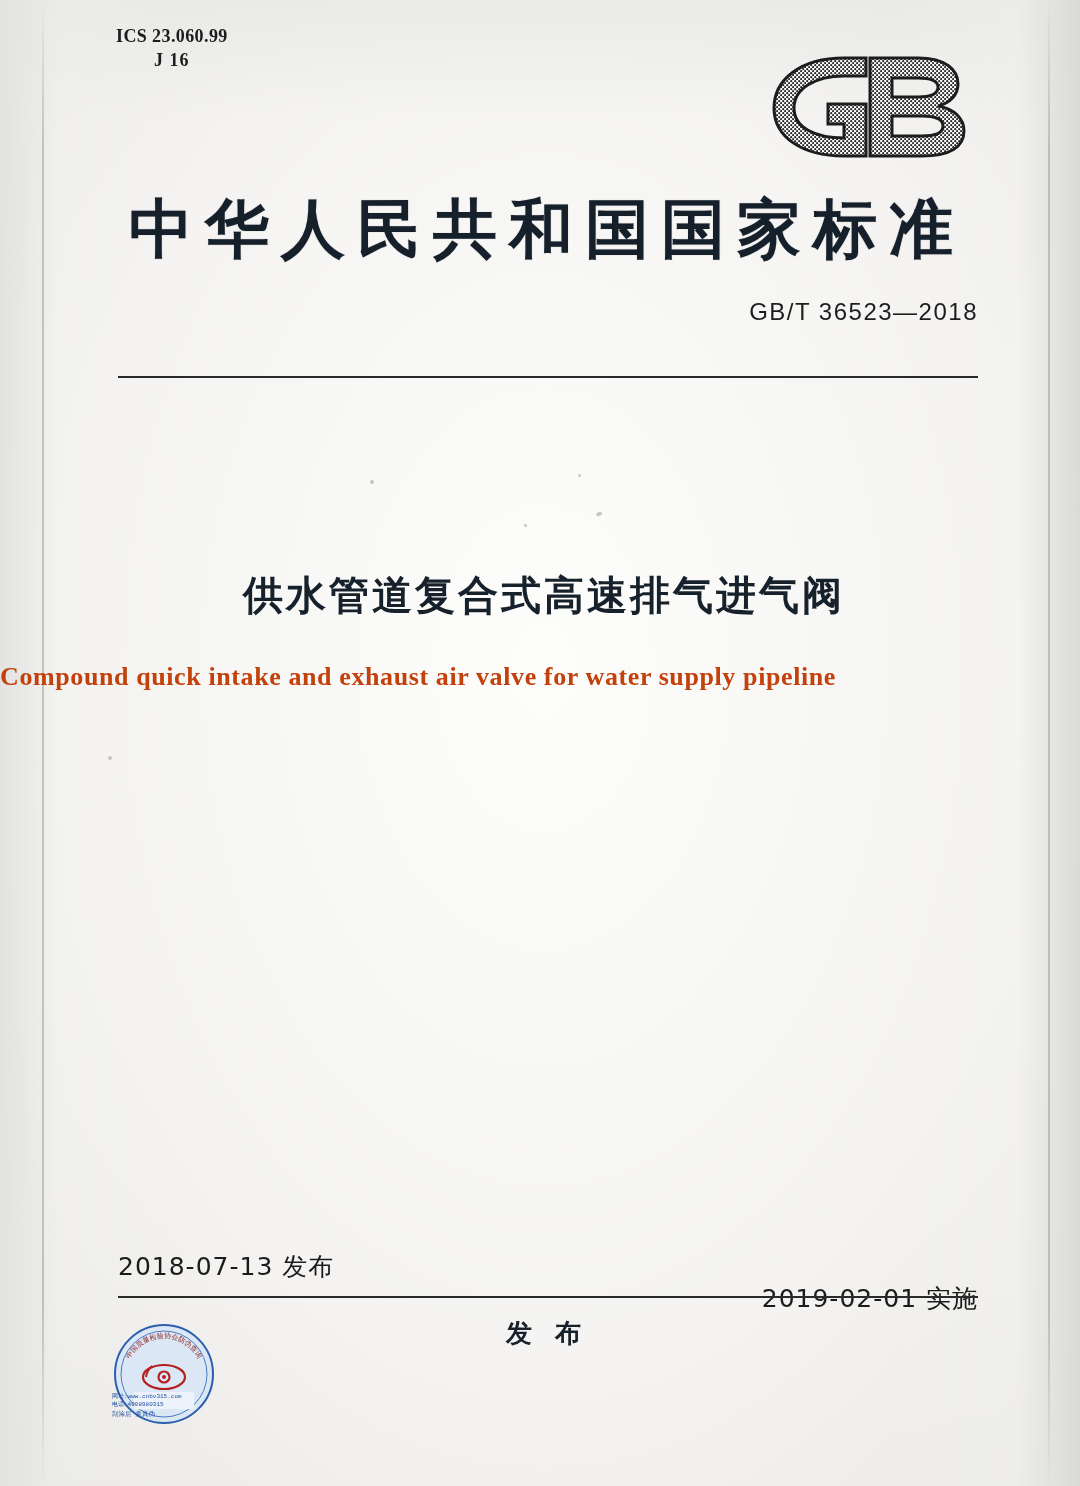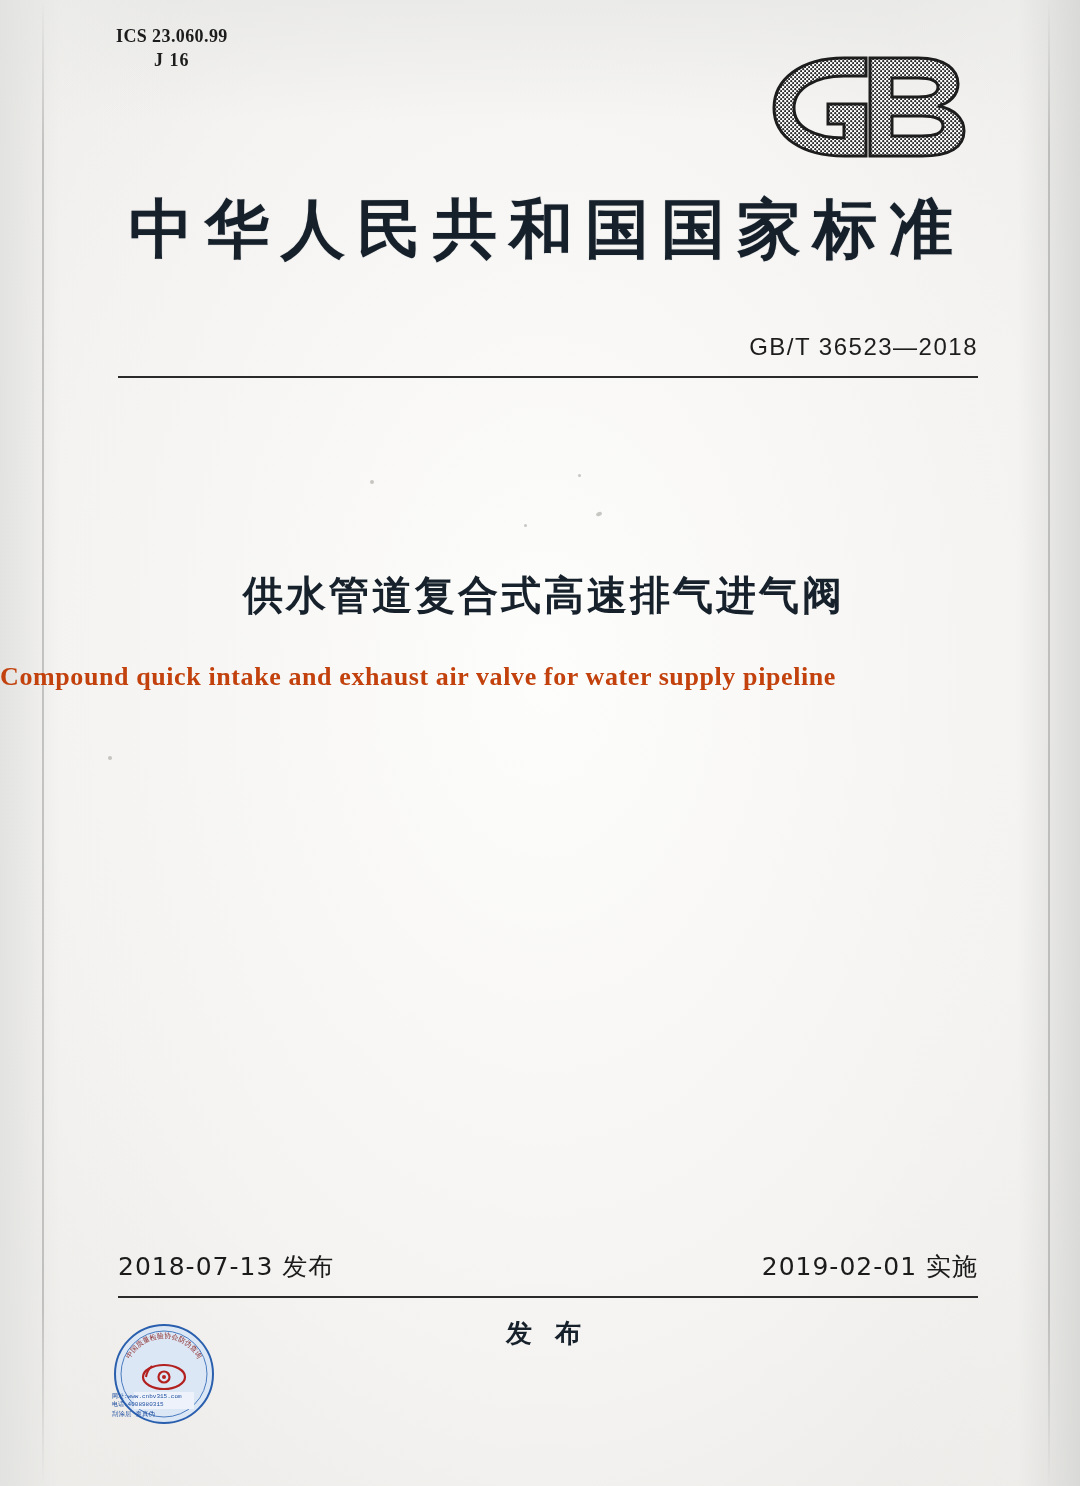--- a/index.html
+++ b/index.html
@@ -86,21 +86,20 @@
   }
 
   .std-number {
     position: absolute;
     right: 110px;
     top: 298px;
     font-family: "Liberation Sans", sans-serif;
     font-size: 24px;
     letter-spacing: 1.5px;
     color: #1d1d1d;
-    margin-top: 35px;
   }
 
   .rule {
     position: absolute;
     left: 118px;
     right: 110px;
     top: 376px;
     height: 2px;
     background: #2a2a2a;
   }
@@ -145,21 +144,21 @@
     left: 118px;
     top: 1250px;
     font-family: "DejaVu Sans", sans-serif;
     font-size: 25px;
     color: #1b1b1b;
     letter-spacing: 1px;
   }
   .date-effective {
     position: absolute;
     right: 110px;
-    top: 1250px;
+    top: 1282px;
     font-family: "DejaVu Sans", sans-serif;
     font-size: 25px;
     color: #1b1b1b;
     letter-spacing: 1px;
   }
   .footer-rule {
     position: absolute;
     left: 118px;
     right: 110px;
     top: 1296px;

